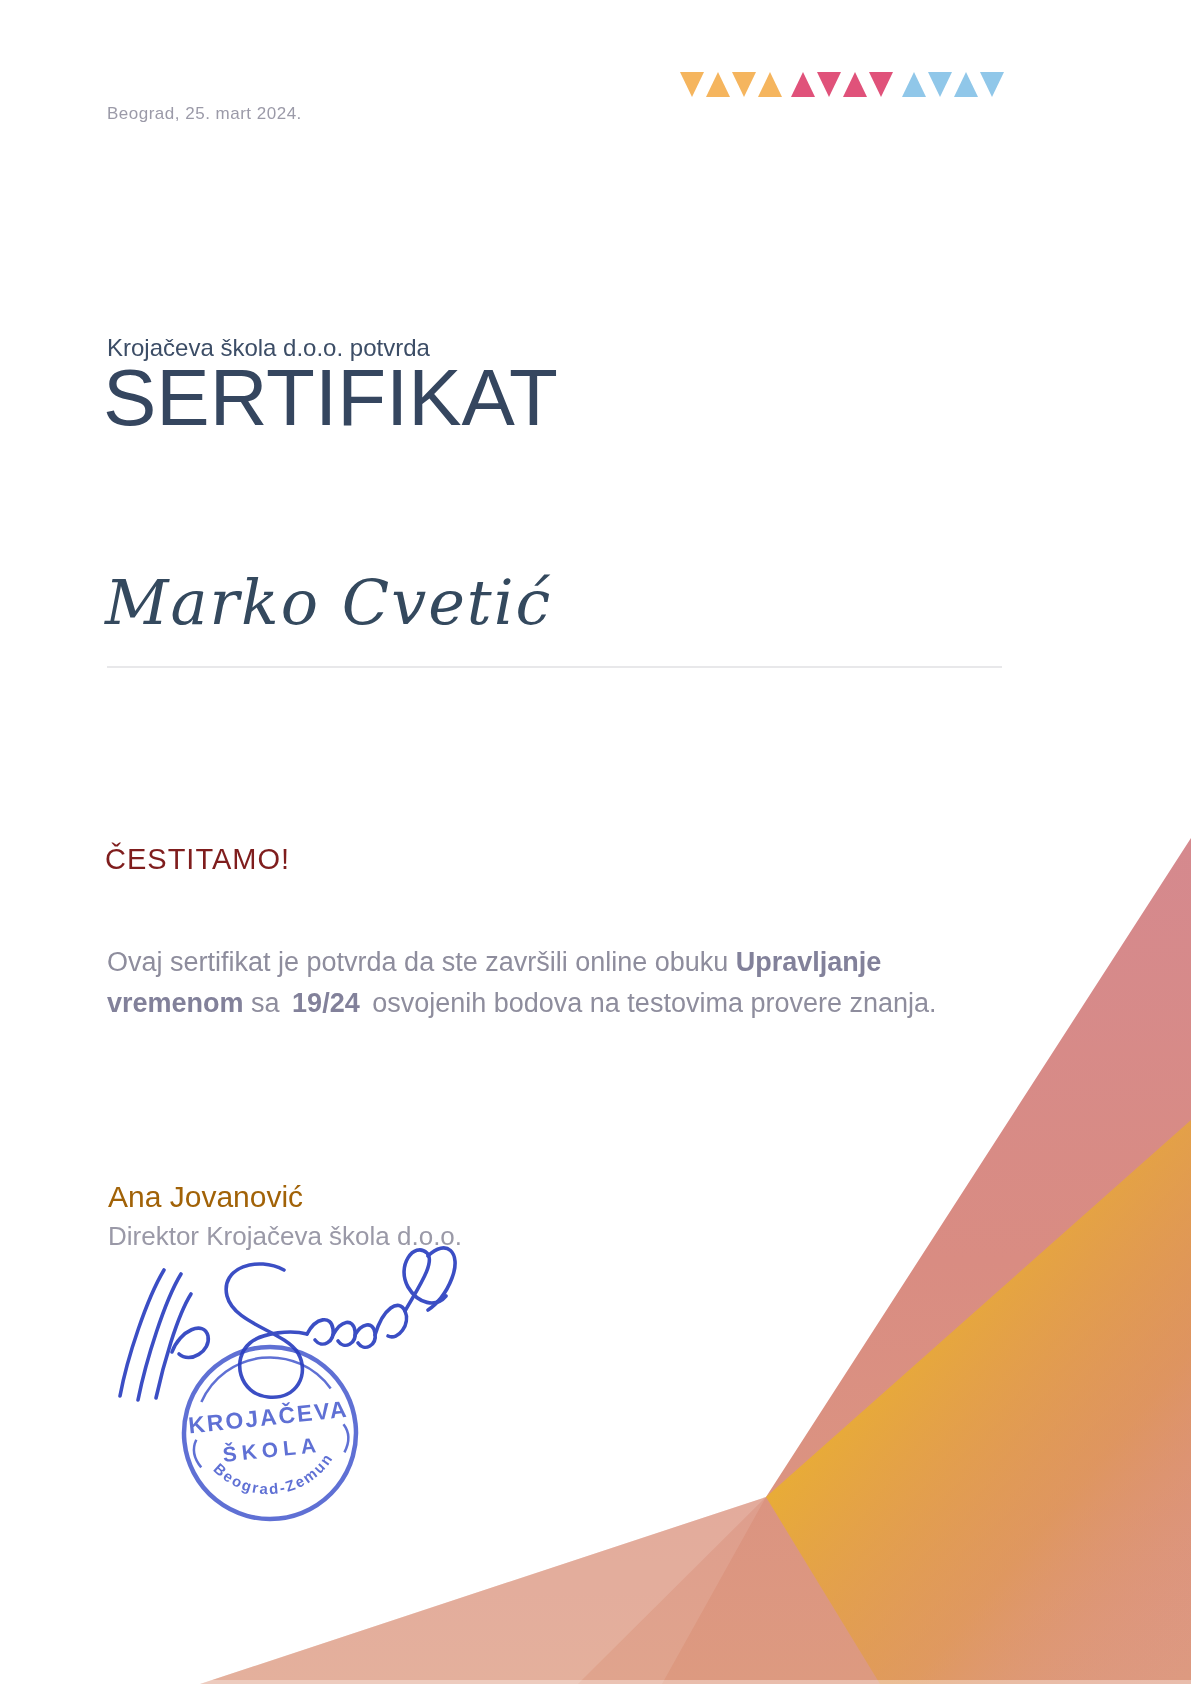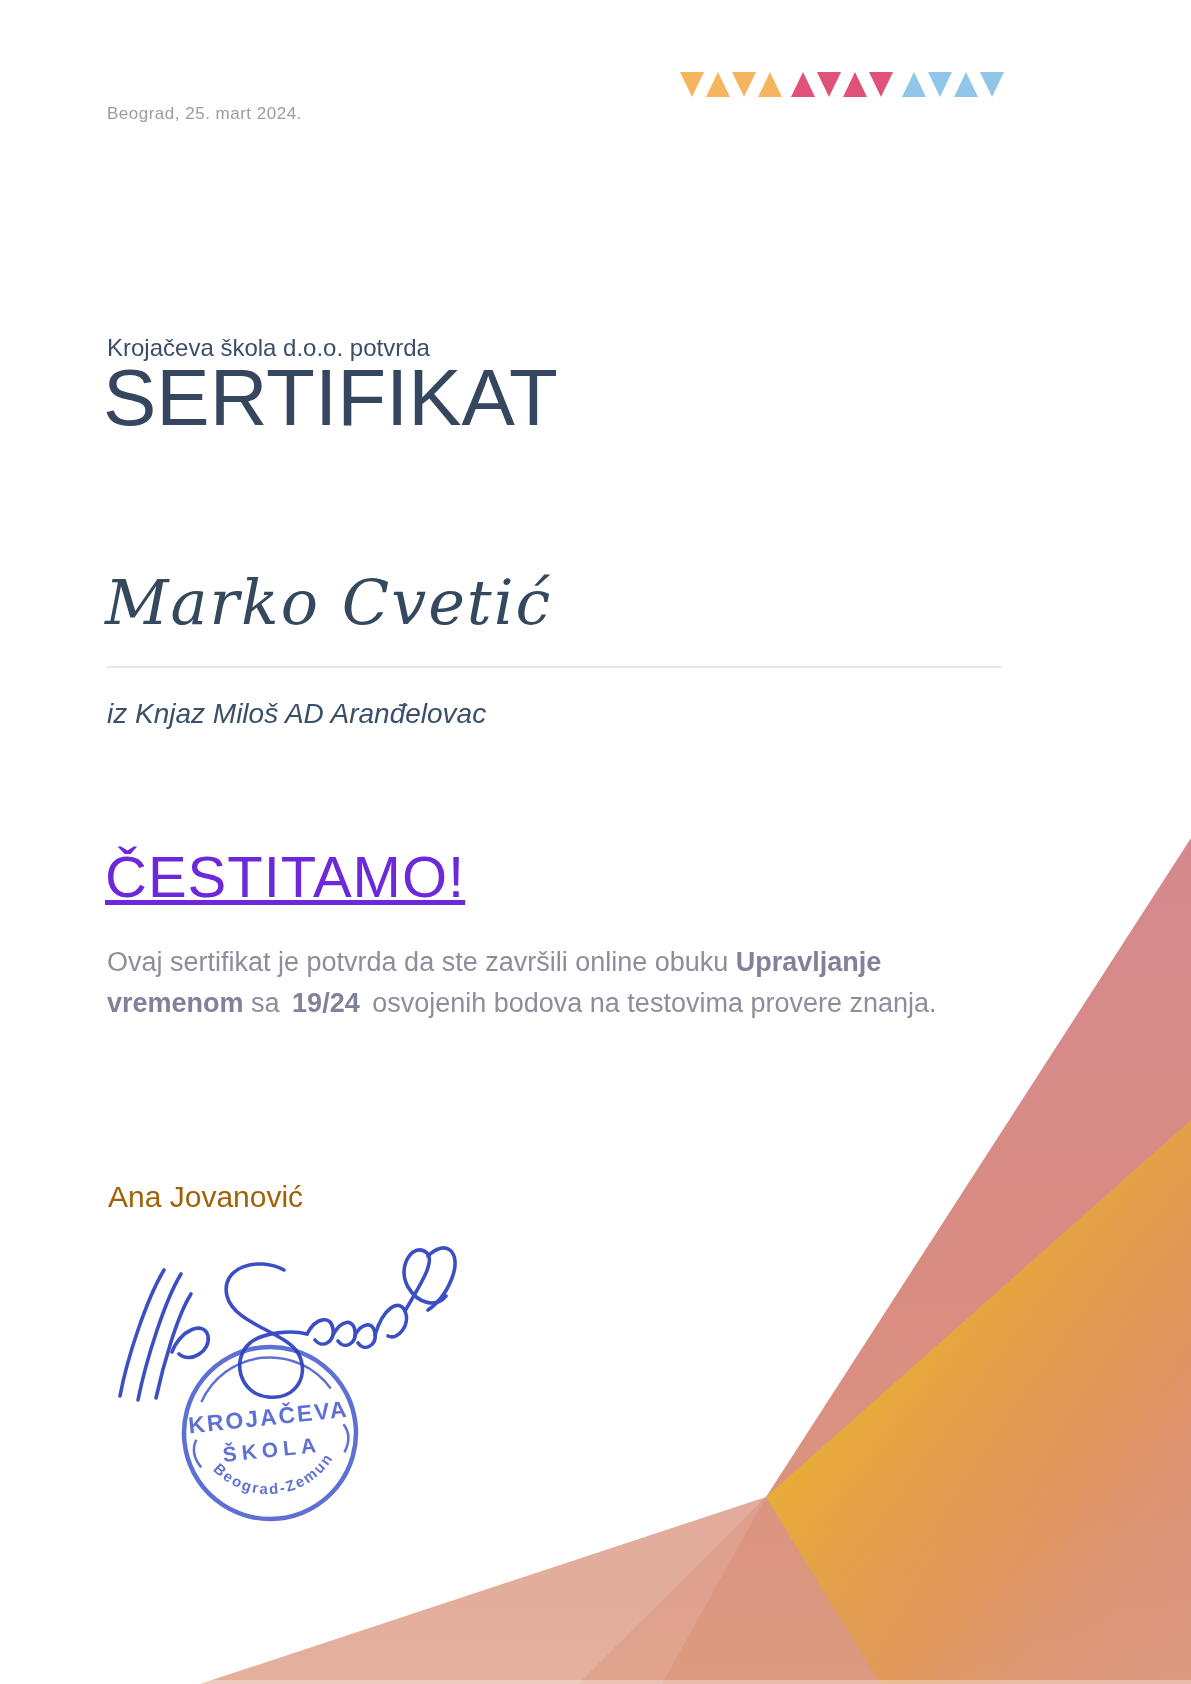--- a/index.html
+++ b/index.html
@@ -55,21 +55,21 @@
     position:absolute;left:107px;top:666px;width:895px;height:2px;
     background:#e8e8ea;
   }
   .company-line{
     position:absolute;left:107px;top:698px;
     font-style:italic;font-size:28px;color:#3a4f68;
   }
   
   .congrats-heading{
     position:absolute;left:105px;top:843px;
-    font-size:58px;color:#6d28d9;letter-spacing:1px;font-weight:400;text-decoration:underline;
+    font-size:29px;color:#7f1d1d;letter-spacing:1px;font-weight:400;
   }
   .congrats-body{
     position:absolute;left:107px;top:942px;width:880px;
     font-size:27px;color:#8e8d9d;line-height:41px;
   }
   .congrats-body b{font-weight:700;color:#82819a;}
   .score{margin:0 5px;}
   
   .signer-name{
     position:absolute;left:108px;top:1180px;
@@ -124,26 +124,26 @@
       <span class="tri tri-up   blue"></span>
       <span class="tri tri-down blue"></span>
     </div>
   </div>
 
   <div class="issuer-line">Krojačeva škola d.o.o. potvrda</div>
   <div class="main-title">SERTIFIKAT</div>
 
   <div class="recipient-name">Marko Cvetić</div>
   <div class="name-underline"></div>
-  <div class="company-line">iz Knjaz Miloš AD Aranđelovac</div>
 
   <div class="congrats-heading">ČESTITAMO!</div>
   <div class="congrats-body"><span>Ovaj sertifikat je potvrda da ste završili online obuku </span><b>Upravljanje vremenom</b><span> sa </span><b class="score">19/24</b><span> osvojenih bodova na testovima provere znanja.</span></div>
 
   <div class="signer-name">Ana Jovanović</div>
+  <div class="signer-title">Direktor Krojačeva škola d.o.o.</div>
 
   <svg class="stamp-sig" width="1191" height="1684" viewBox="0 0 1191 1684">
 
     <g transform="rotate(-6 270 1433)" opacity="0.85">
       <circle cx="270" cy="1433" r="86" fill="none" stroke="#4458cd" stroke-width="4.5"></circle>
       <path d="M 205 1395 A 75 75 0 0 1 335 1395" fill="none" stroke="#4458cd" stroke-width="2.5"></path>
       <text x="270" y="1425" text-anchor="middle" font-family="Liberation Sans, sans-serif" font-size="23" font-weight="700" letter-spacing="2" fill="#4458cd">KROJAČEVA</text>
       <text x="270" y="1457" text-anchor="middle" font-family="Liberation Sans, sans-serif" font-size="21" font-weight="700" letter-spacing="5" fill="#4458cd">ŠKOLA</text>
       <path d="M 196 1432 Q 188 1445 198 1460" fill="none" stroke="#4458cd" stroke-width="2.5"></path>
       <path d="M 344 1432 Q 352 1445 342 1460" fill="none" stroke="#4458cd" stroke-width="2.5"></path>

